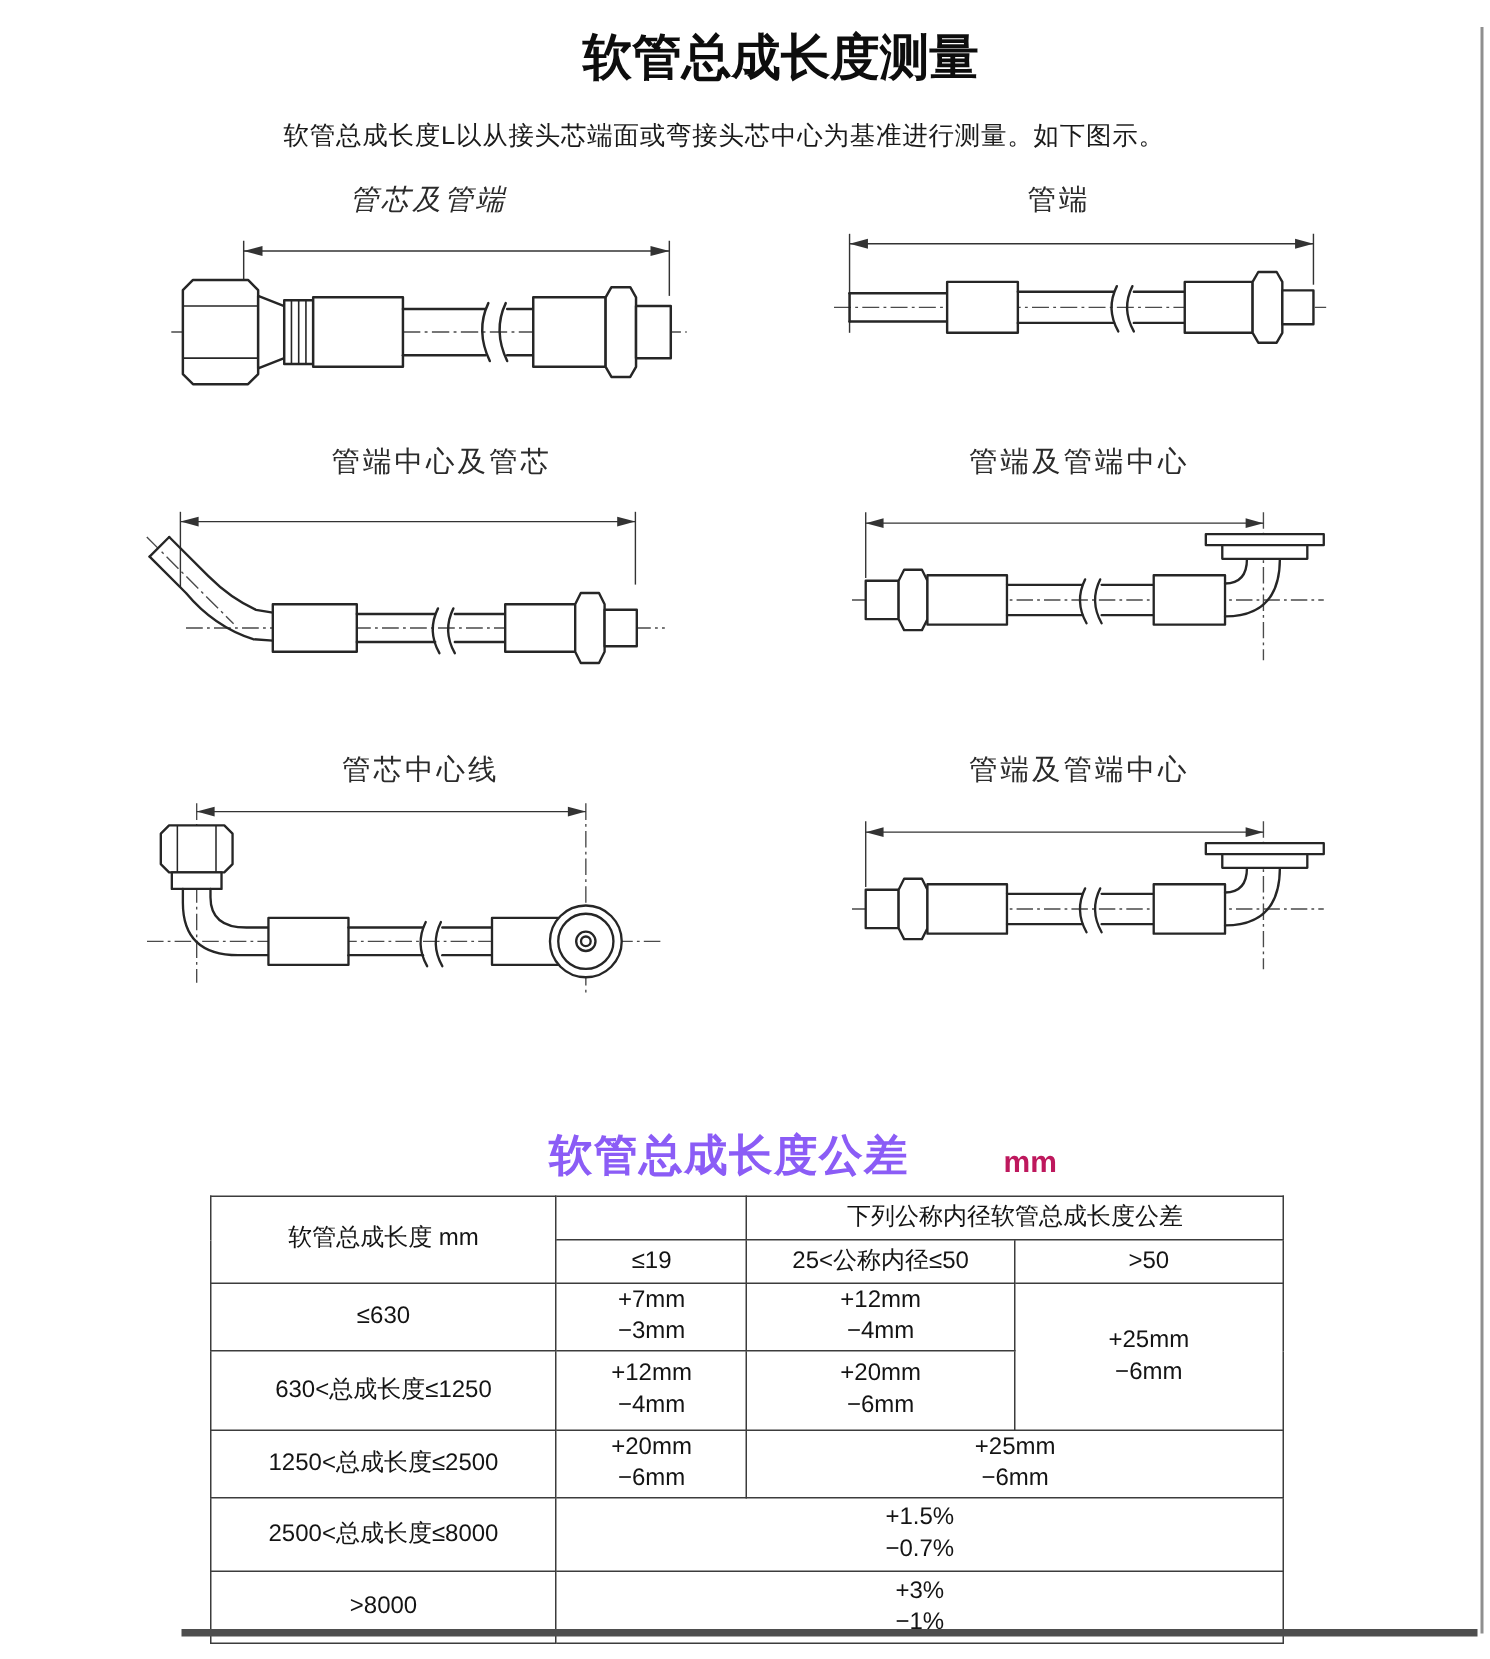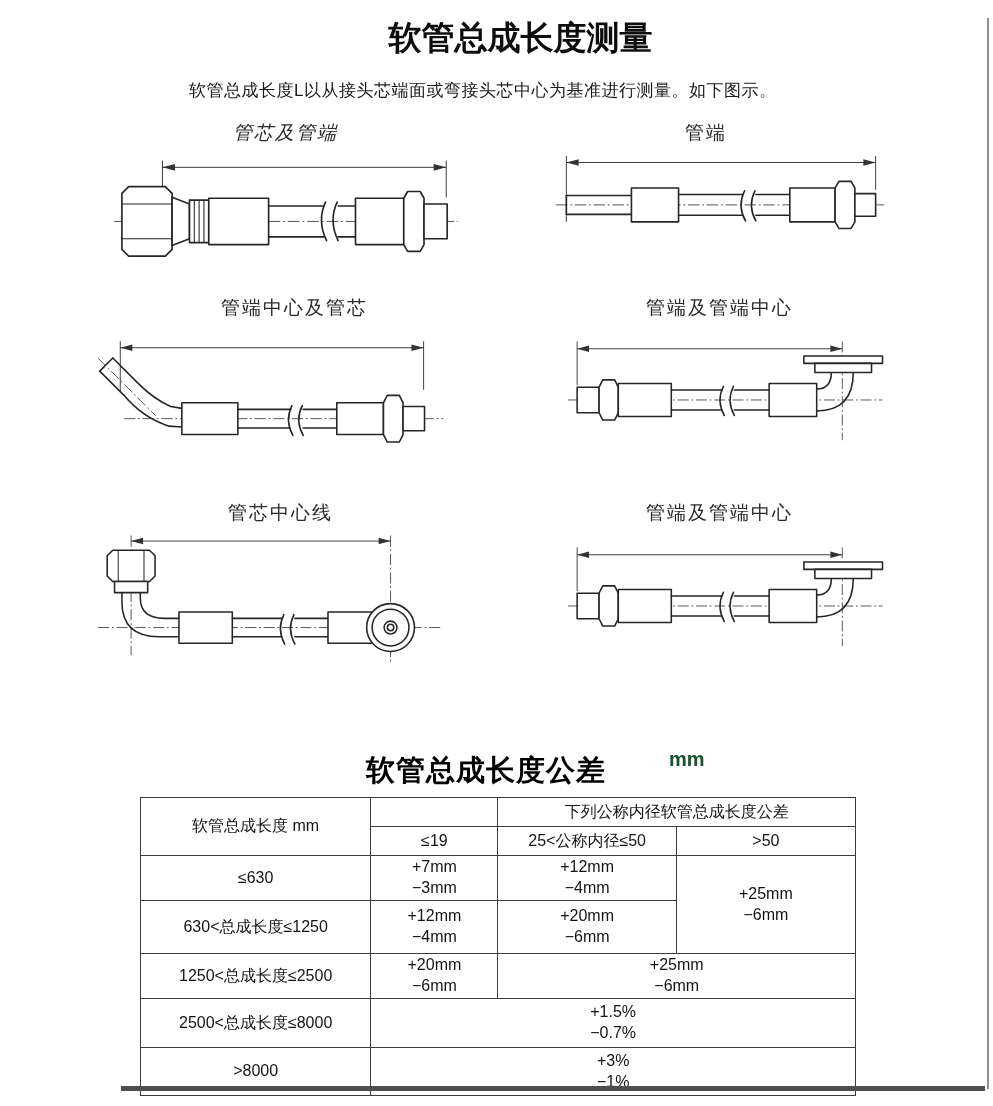--- a/index.html
+++ b/index.html
@@ -36,25 +36,25 @@
 
   svg .ln { fill:none; stroke:#262626; stroke-width:1.7; stroke-linecap:round; stroke-linejoin:round; }
   svg .fl { fill:#ffffff; stroke:#262626; stroke-width:1.7; stroke-linejoin:round; }
   svg .th { fill:none; stroke:#262626; stroke-width:1.1; }
   svg .cl { fill:none; stroke:#4a4a4a; stroke-width:1; stroke-dasharray:12 3 2 3; }
   svg .dim { fill:none; stroke:#333333; stroke-width:1; }
   svg .ar { fill:#333333; stroke:none; }
 
   .tbl-title {
     position:absolute; top:751px; left:366px;
-    font-size:29px; font-weight:bold; letter-spacing:1px; color:#000000;
+    font-size:29px; font-weight:bold; letter-spacing:1px; color:#8b5cf6;
   }
   .tbl-unit {
-    position:absolute; top:748px; left:669px;
-    font-size:20px; font-weight:bold; color:#14532d;
+    position:absolute; top:764px; left:669px;
+    font-size:20px; font-weight:bold; color:#be185d;
   }
   table.tol {
     position:absolute; top:797px; left:140px;
     width:716px;
     border-collapse:collapse; table-layout:fixed;
   }
   table.tol td {
     border:1.6px solid #3c3c3c;
     text-align:center; vertical-align:middle;
     font-size:16px; color:#141414;

